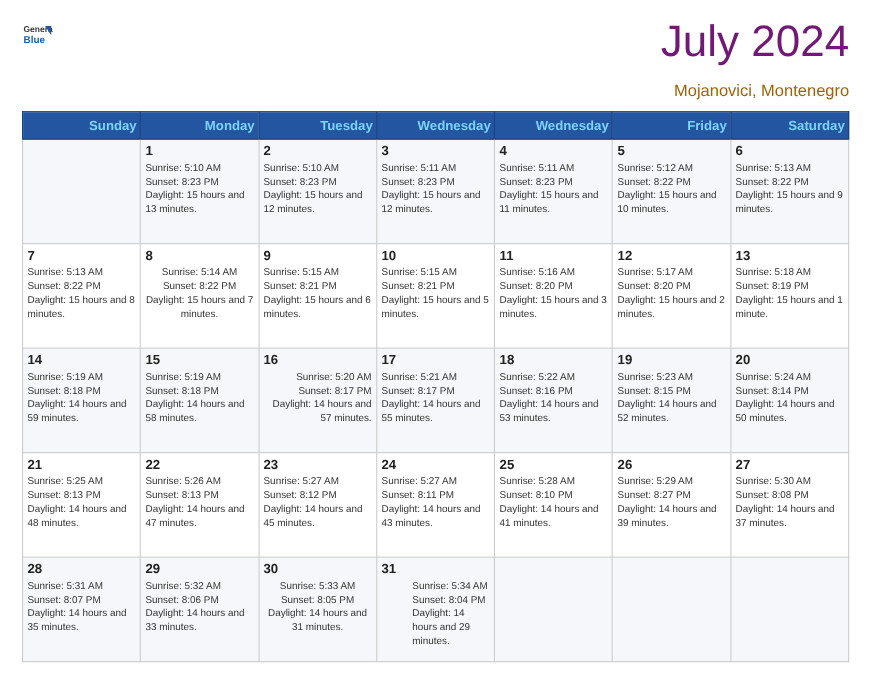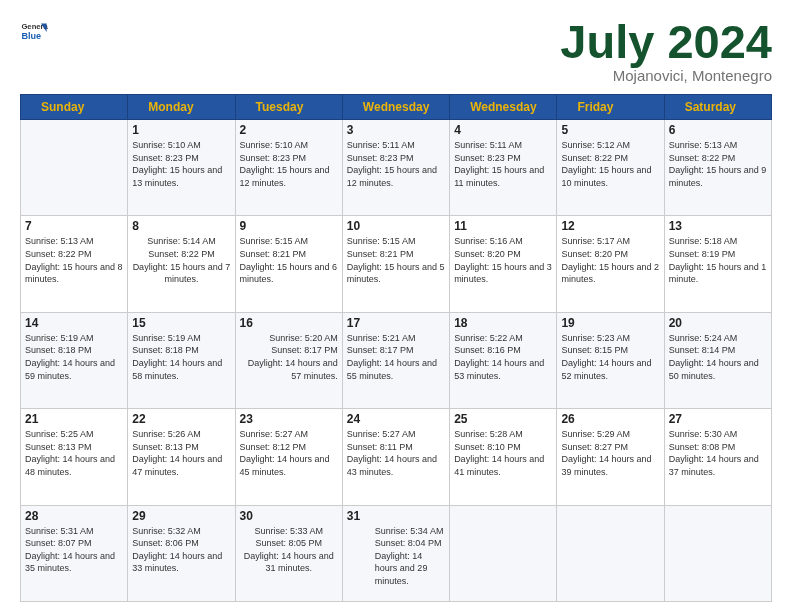--- a/index.html
+++ b/index.html
@@ -29,44 +29,44 @@
       gap: 4px;
     }
     .logo-icon {
       width: 28px;
       height: 28px;
     }
     .title-area {
       text-align: right;
     }
     .month-title {
-      font-size: 47px;
-      font-weight: bold;
-      color: #14532d;
+      font-size: 40px;
+      font-weight: normal;
+      color: #701a75;
       line-height: 1;
     }
     .subtitle {
       font-size: 15px;
-      color: #737373;
-      margin-top: 2px;
+      color: #a16207;
+      margin-top: 16px;
     }
     .calendar {
       flex: 1;
       border: 1px solid #ccc;
       border-collapse: collapse;
       width: 100%;
       table-layout: fixed;
     }
     .calendar th {
       background: #2355a0;
-      color: #eab308;
+      color: #7dd3fc;
       font-size: 12px;
       font-weight: bold;
-      padding: 5px 20px;
-      text-align: left;
+      padding: 5px 3px;
+      text-align: right;
       border: 1px solid #1a4080;
     }
     .calendar td {
       border: 1px solid #ccc;
       vertical-align: top;
       padding: 3px 4px;
       font-size: 9.5px;
       color: #333;
       height: 88px;
       background: #fff;

